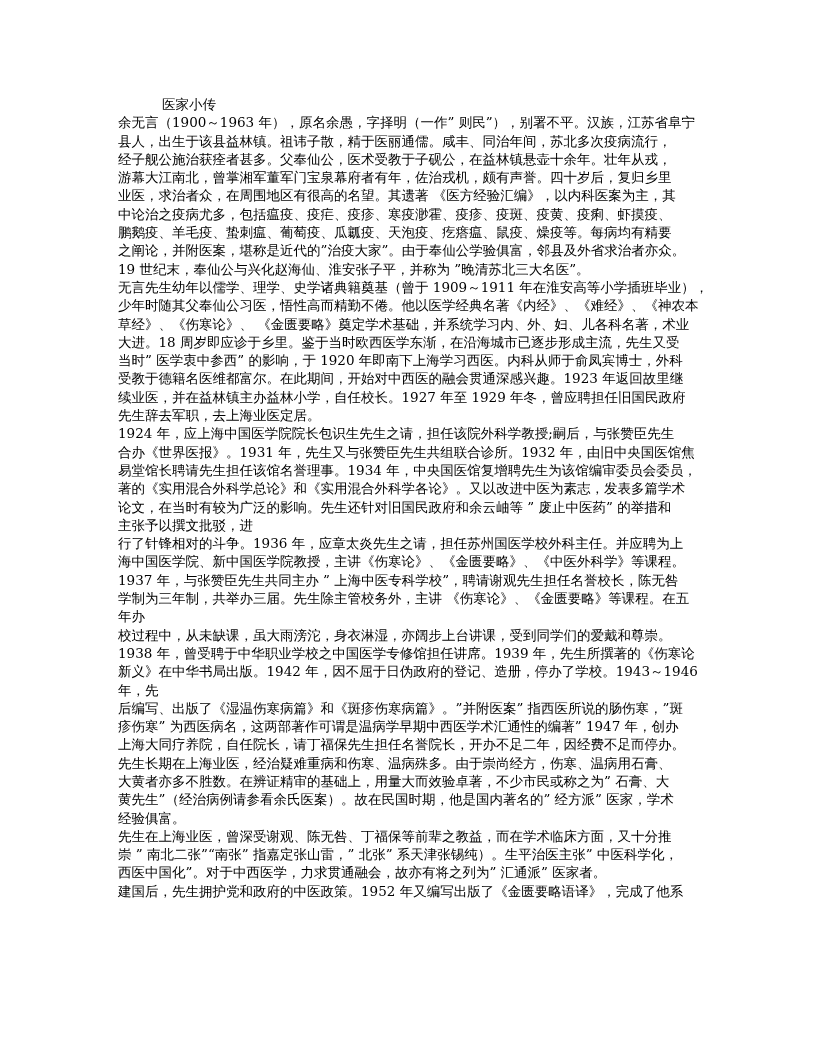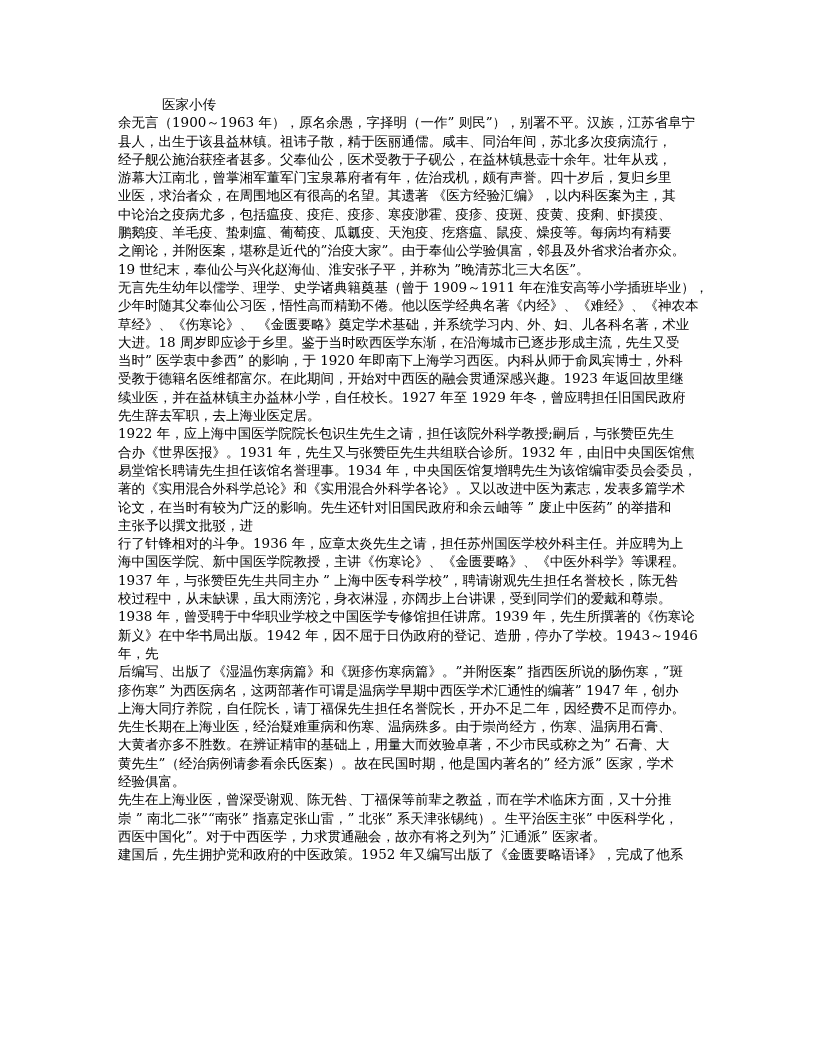--- a/index.html
+++ b/index.html
@@ -49,29 +49,31 @@
         <div class="text-line">之阐论，并附医案，堪称是近代的”治疫大家”。由于奉仙公学验俱富，邻县及外省求治者亦众。</div>
         <div class="text-line">19 世纪末，奉仙公与兴化赵海仙、淮安张子平，并称为 ”晚清苏北三大名医”。</div>
         <div class="text-line">无言先生幼年以儒学、理学、史学诸典籍奠基（曾于 1909～1911 年在淮安高等小学插班毕业），</div>
         <div class="text-line">少年时随其父奉仙公习医，悟性高而精勤不倦。他以医学经典名著《内经》、《难经》、《神农本</div>
         <div class="text-line">草经》、《伤寒论》、 《金匮要略》奠定学术基础，并系统学习内、外、妇、儿各科名著，术业</div>
         <div class="text-line">大进。18 周岁即应诊于乡里。鉴于当时欧西医学东渐，在沿海城市已逐步形成主流，先生又受</div>
         <div class="text-line">当时” 医学衷中参西” 的影响，于 1920 年即南下上海学习西医。内科从师于俞凤宾博士，外科</div>
         <div class="text-line">受教于德籍名医维都富尔。在此期间，开始对中西医的融会贯通深感兴趣。1923 年返回故里继</div>
         <div class="text-line">续业医，并在益林镇主办益林小学，自任校长。1927 年至 1929 年冬，曾应聘担任旧国民政府</div>
         <div class="text-line">先生辞去军职，去上海业医定居。</div>
-        <div class="text-line">1922 年，应上海中国医学院院长包识生先生之请，担任该院外科学教授;嗣后，与张赞臣先生</div>
+        <div class="text-line">1924 年，应上海中国医学院院长包识生先生之请，担任该院外科学教授;嗣后，与张赞臣先生</div>
         <div class="text-line">合办《世界医报》。1931 年，先生又与张赞臣先生共组联合诊所。1932 年，由旧中央国医馆焦</div>
         <div class="text-line">易堂馆长聘请先生担任该馆名誉理事。1934 年，中央国医馆复增聘先生为该馆编审委员会委员，</div>
         <div class="text-line">著的《实用混合外科学总论》和《实用混合外科学各论》。又以改进中医为素志，发表多篇学术</div>
         <div class="text-line">论文，在当时有较为广泛的影响。先生还针对旧国民政府和余云岫等 ” 废止中医药” 的举措和</div>
         <div class="text-line">主张予以撰文批驳，进</div>
         <div class="text-line">行了针锋相对的斗争。1936 年，应章太炎先生之请，担任苏州国医学校外科主任。并应聘为上</div>
         <div class="text-line">海中国医学院、新中国医学院教授，主讲《伤寒论》、《金匮要略》、《中医外科学》等课程。</div>
         <div class="text-line">1937 年，与张赞臣先生共同主办 ” 上海中医专科学校”，聘请谢观先生担任名誉校长，陈无咎</div>
+        <div class="text-line">学制为三年制，共举办三届。先生除主管校务外，主讲 《伤寒论》、《金匮要略》等课程。在五</div>
+        <div class="text-line">年办</div>
         <div class="text-line">校过程中，从未缺课，虽大雨滂沱，身衣淋湿，亦阔步上台讲课，受到同学们的爱戴和尊崇。</div>
         <div class="text-line">1938 年，曾受聘于中华职业学校之中国医学专修馆担任讲席。1939 年，先生所撰著的《伤寒论</div>
         <div class="text-line">新义》在中华书局出版。1942 年，因不屈于日伪政府的登记、造册，停办了学校。1943～1946</div>
         <div class="text-line">年，先</div>
         <div class="text-line">后编写、出版了《湿温伤寒病篇》和《斑疹伤寒病篇》。”并附医案” 指西医所说的肠伤寒，”斑</div>
         <div class="text-line">疹伤寒” 为西医病名，这两部著作可谓是温病学早期中西医学术汇通性的编著” 1947 年，创办</div>
         <div class="text-line">上海大同疗养院，自任院长，请丁福保先生担任名誉院长，开办不足二年，因经费不足而停办。</div>
         <div class="text-line">先生长期在上海业医，经治疑难重病和伤寒、温病殊多。由于崇尚经方，伤寒、温病用石膏、</div>
         <div class="text-line">大黄者亦多不胜数。在辨证精审的基础上，用量大而效验卓著，不少市民或称之为” 石膏、大</div>
         <div class="text-line">黄先生”（经治病例请参看余氏医案）。故在民国时期，他是国内著名的” 经方派” 医家，学术</div>

